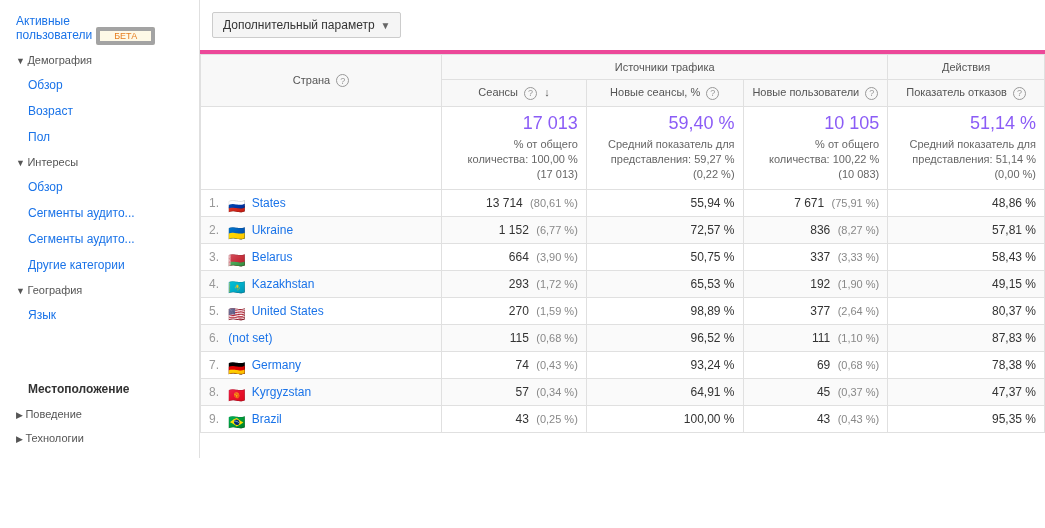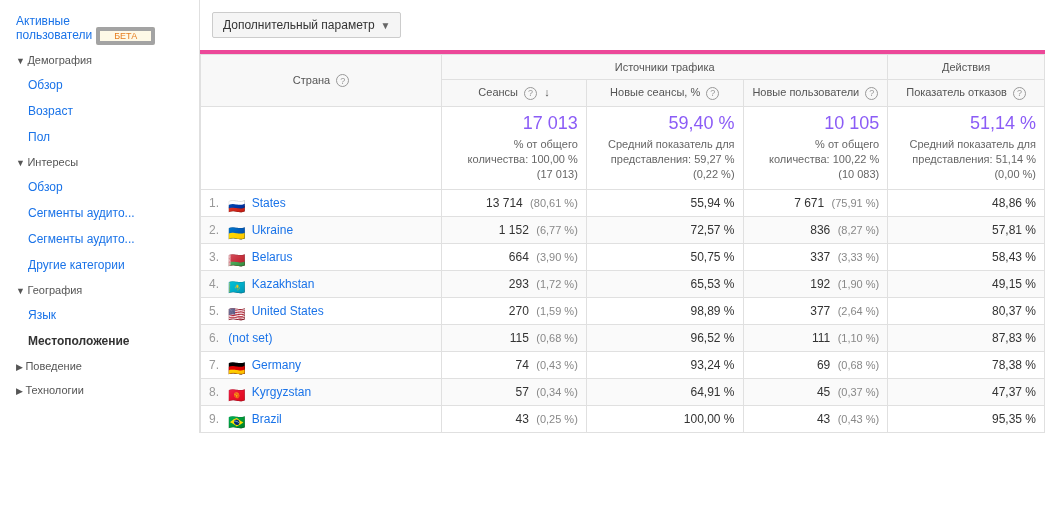--- a/index.html
+++ b/index.html
@@ -92,21 +92,21 @@
     </div>
     <div class="sidebar-item indent link">
       <span>Другие категории</span>
     </div>
     <div class="sidebar-section collapsible">
       <span>География</span>
     </div>
     <div class="sidebar-item indent link">
       <span>Язык</span>
     </div>
-    <div class="sidebar-item indent active" style="font-weight:bold;">
+    <div class="sidebar-item indent active" style="font-weight:bold;margin-top:48px;">
       <span>Местоположение</span>
     </div>
     <div class="sidebar-section collapsed">
       <span>Поведение</span>
     </div>
     <div class="sidebar-section collapsed">
       <span>Технологии</span>
     </div>
   </div>
 

